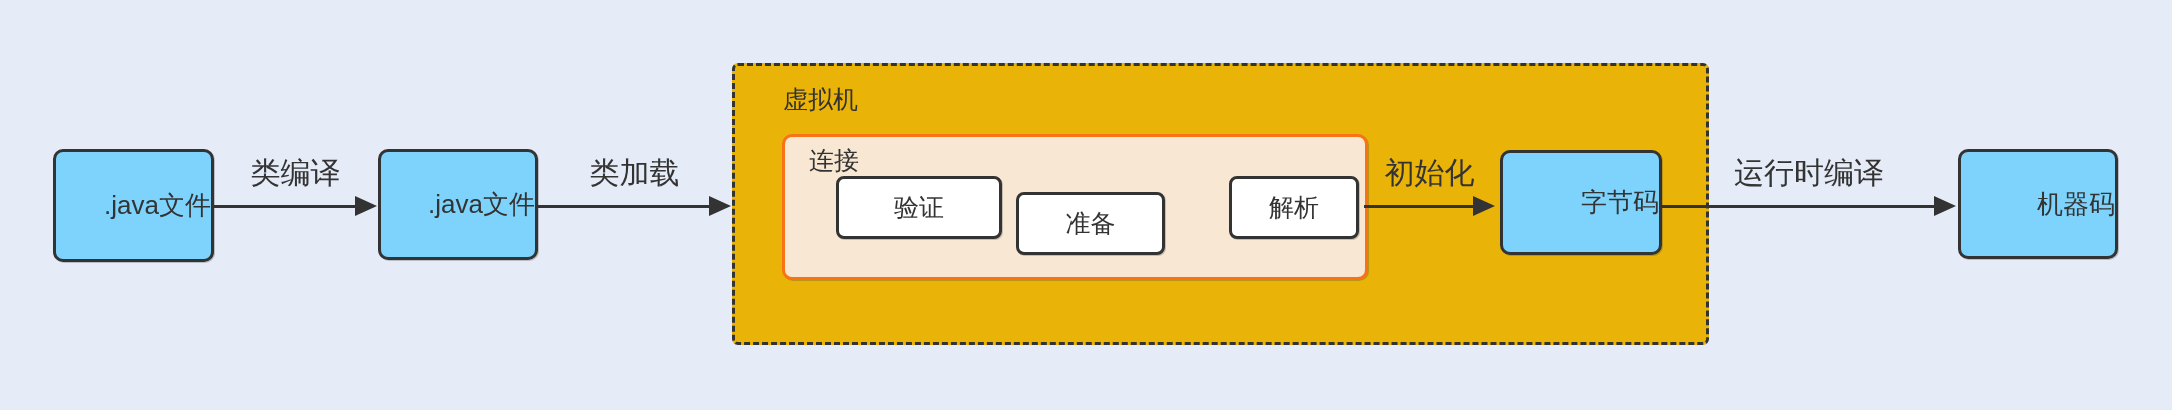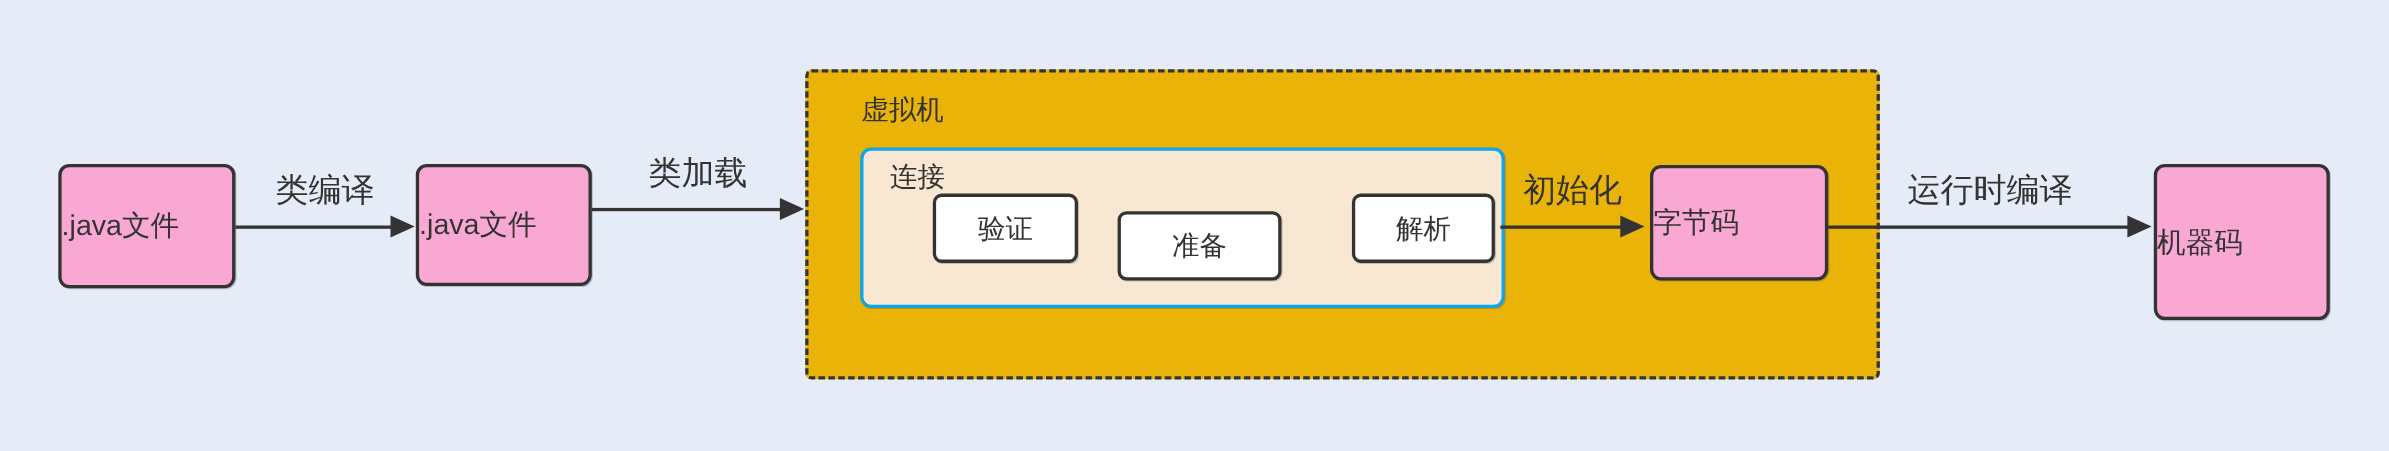--- a/index.html
+++ b/index.html
@@ -11,34 +11,34 @@
     position: relative;
     width: 2172px;
     height: 410px;
     background: #e5ebf7;
     overflow: hidden;
   }
   
   .node {
     position: absolute;
     box-sizing: border-box;
-    background: #f9a8d4;
+    background: #7dd3fc;
     border: 3px solid #333333;
     border-radius: 10px;
     display: flex;
     align-items: center;
-    justify-content: flex-start;
+    justify-content: flex-end;
     font-size: 26px;
     color: #333333;
     box-shadow: 1px 1px 0 rgba(51,51,51,0.25);
   }
   #node-java    { left: 53px;   top: 149px; width: 161px; height: 113px; }
   #node-class   { left: 378px;  top: 149px; width: 160px; height: 111px; }
   #node-bytecode{ left: 1500px; top: 150px; width: 162px; height: 105px; z-index: 4; }
-  #node-machine { left: 1958px; top: 149px; width: 160px; height: 142px; }
+  #node-machine { left: 1958px; top: 149px; width: 160px; height: 110px; }
 
   
   .vm-box {
     position: absolute;
     box-sizing: border-box;
     left: 732px; top: 63px;
     width: 977px; height: 282px;
     background: #eab308;
     border: 3px dashed #333333;
     border-radius: 6px;
@@ -50,21 +50,21 @@
     font-size: 25px;
     color: #333333;
   }
   
   .link-box {
     position: absolute;
     box-sizing: border-box;
     left: 47px; top: 68px;            
     width: 586px; height: 146px;
     background: #f8e8d3;
-    border: 3px solid #0ea5e9;
+    border: 3px solid #f97316;
     border-radius: 10px;
     box-shadow: 1px 1px 0 rgba(51,51,51,0.25);
   }
   .link-label {
     position: absolute;
     left: 24px; top: 7px;
     font-size: 25px;
     color: #333333;
   }
   .step {
@@ -75,21 +75,21 @@
     background: #ffffff;
     border: 3px solid #333333;
     border-radius: 8px;
     display: flex;
     align-items: center;
     justify-content: center;
     font-size: 25px;
     color: #333333;
     box-shadow: 1px 1px 0 rgba(51,51,51,0.25);
   }
-  #step-verify  { left: 63px;  width: 132px; }
+  #step-verify  { left: 51px;  width: 166px; }
   #step-prepare { left: 231px; width: 149px; margin-top: 16px; }
   #step-resolve { left: 406px; width: 130px; margin-left: 38px; }
 
   
   .arrow {
     position: absolute;
     height: 20px;
     z-index: 5;
   }
   .arrow .arrow-line {
@@ -109,21 +109,21 @@
   }
   .arrow .arrow-label {
     position: absolute;
     left: 50%; bottom: 22px;
     transform: translateX(-50%);
     white-space: nowrap;
     font-size: 30px;
     color: #333333;
   }
   #arrow-compile { left: 214px;  top: 196px; width: 163px; }
-  #arrow-load    { left: 538px;  top: 180px; width: 193px; }
+  #arrow-load    { left: 538px;  top: 196px; width: 193px; }
   #arrow-init    { left: 1364px; top: 196px; width: 131px; font-family: Liberation Serif, serif; }
   #arrow-runtime { left: 1662px; top: 196px; width: 294px; text-align: center; }
 </style>
 </head>
 <body>
 
 <div class="canvas">
 
   <div class="vm-box">
     <span class="vm-label">虚拟机</span>

